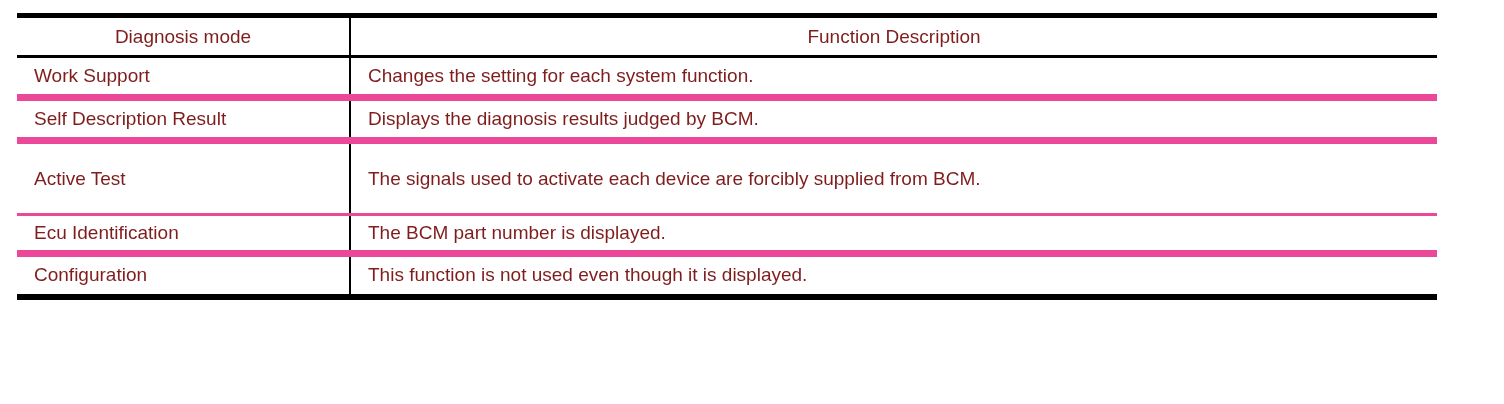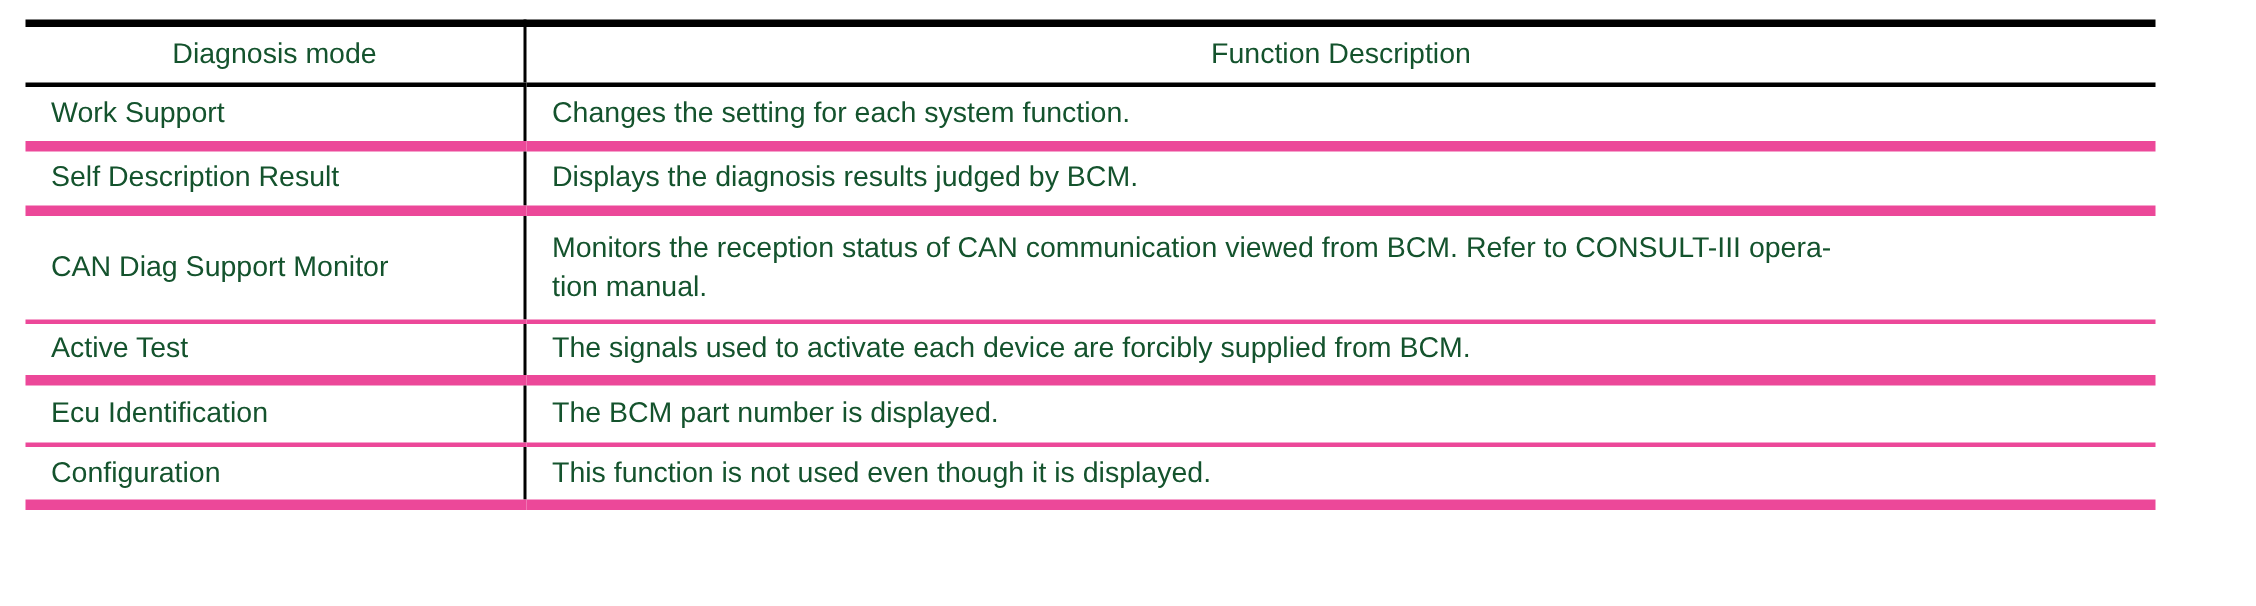--- a/index.html
+++ b/index.html
@@ -23,21 +23,21 @@
     border-collapse: collapse;
     table-layout: fixed;
     border-top: 5px solid #000000;
     border-bottom: 6px solid #000000;
   }
   col.col-mode { width: 333px; }
   col.col-desc { width: 1087px; }
   th, td {
     font-size: 19px;
     font-weight: 400;
-    color: #14532d;
+    color: #7f1d1d;
     line-height: 26px;
     vertical-align: middle;
     box-sizing: border-box;
   }
   th {
     text-align: center;
     height: 41px;
     border-bottom: 3px solid #000000;
     padding: 2px 10px;
   }
@@ -76,25 +76,20 @@
     <tbody>
       <tr>
         <td>Work Support</td>
         <td class="desc">Changes the setting for each system function.</td>
       </tr>
       <tr>
         <td>Self Description Result</td>
         <td class="desc">Displays the diagnosis results judged by BCM.</td>
       </tr>
       <tr>
-        <td>CAN Diag Support Monitor</td>
-        <td class="desc">Monitors the reception status of CAN communication viewed from BCM. Refer to CONSULT-III opera-
-tion manual.</td>
-      </tr>
-      <tr>
         <td>Active Test</td>
         <td class="desc">The signals used to activate each device are forcibly supplied from BCM.</td>
       </tr>
       <tr>
         <td>Ecu Identification</td>
         <td class="desc">The BCM part number is displayed.</td>
       </tr>
       <tr>
         <td>Configuration</td>
         <td class="desc">This function is not used even though it is displayed.</td>

